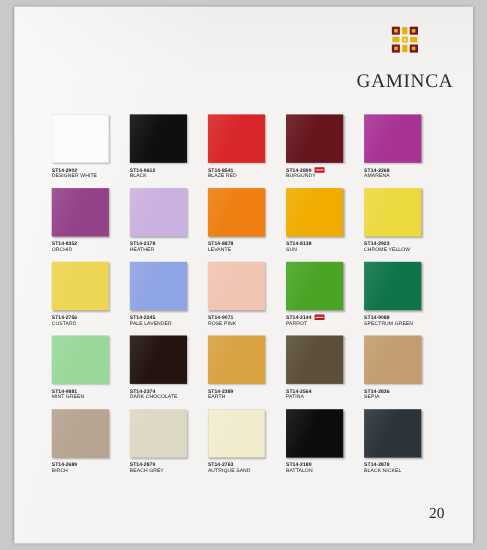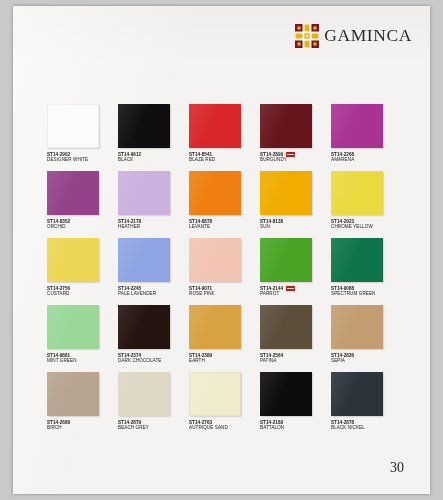--- a/index.html
+++ b/index.html
@@ -33,21 +33,22 @@
     pointer-events: none;
   }
 
   
   .brand {
     position: absolute;
     right: 18px;
     top: 18px;
     display: flex;
     align-items: center;
-    gap: 5px;
+    gap: 17px;
+    flex-direction: column;
   }
   .logo-mark {
     width: 24px;
     height: 24px;
     position: relative;
     flex: 0 0 auto;
   }
   .brand-name {
     font-family: "Liberation Serif", serif;
     font-size: 17.5px;
@@ -403,15 +404,15 @@
         <div class="chip" style="background: rgb(43, 51, 59);"></div>
         <div class="meta">
           <div class="code-line">
             <span class="code">ST14-2878</span>
           </div>
           <div class="name">BLACK NICKEL</div>
         </div>
       </div>
     </div>
 
-  <div class="page-number">30</div>
+  <div class="page-number">20</div>
 
 </div>
 
 </body></html>

